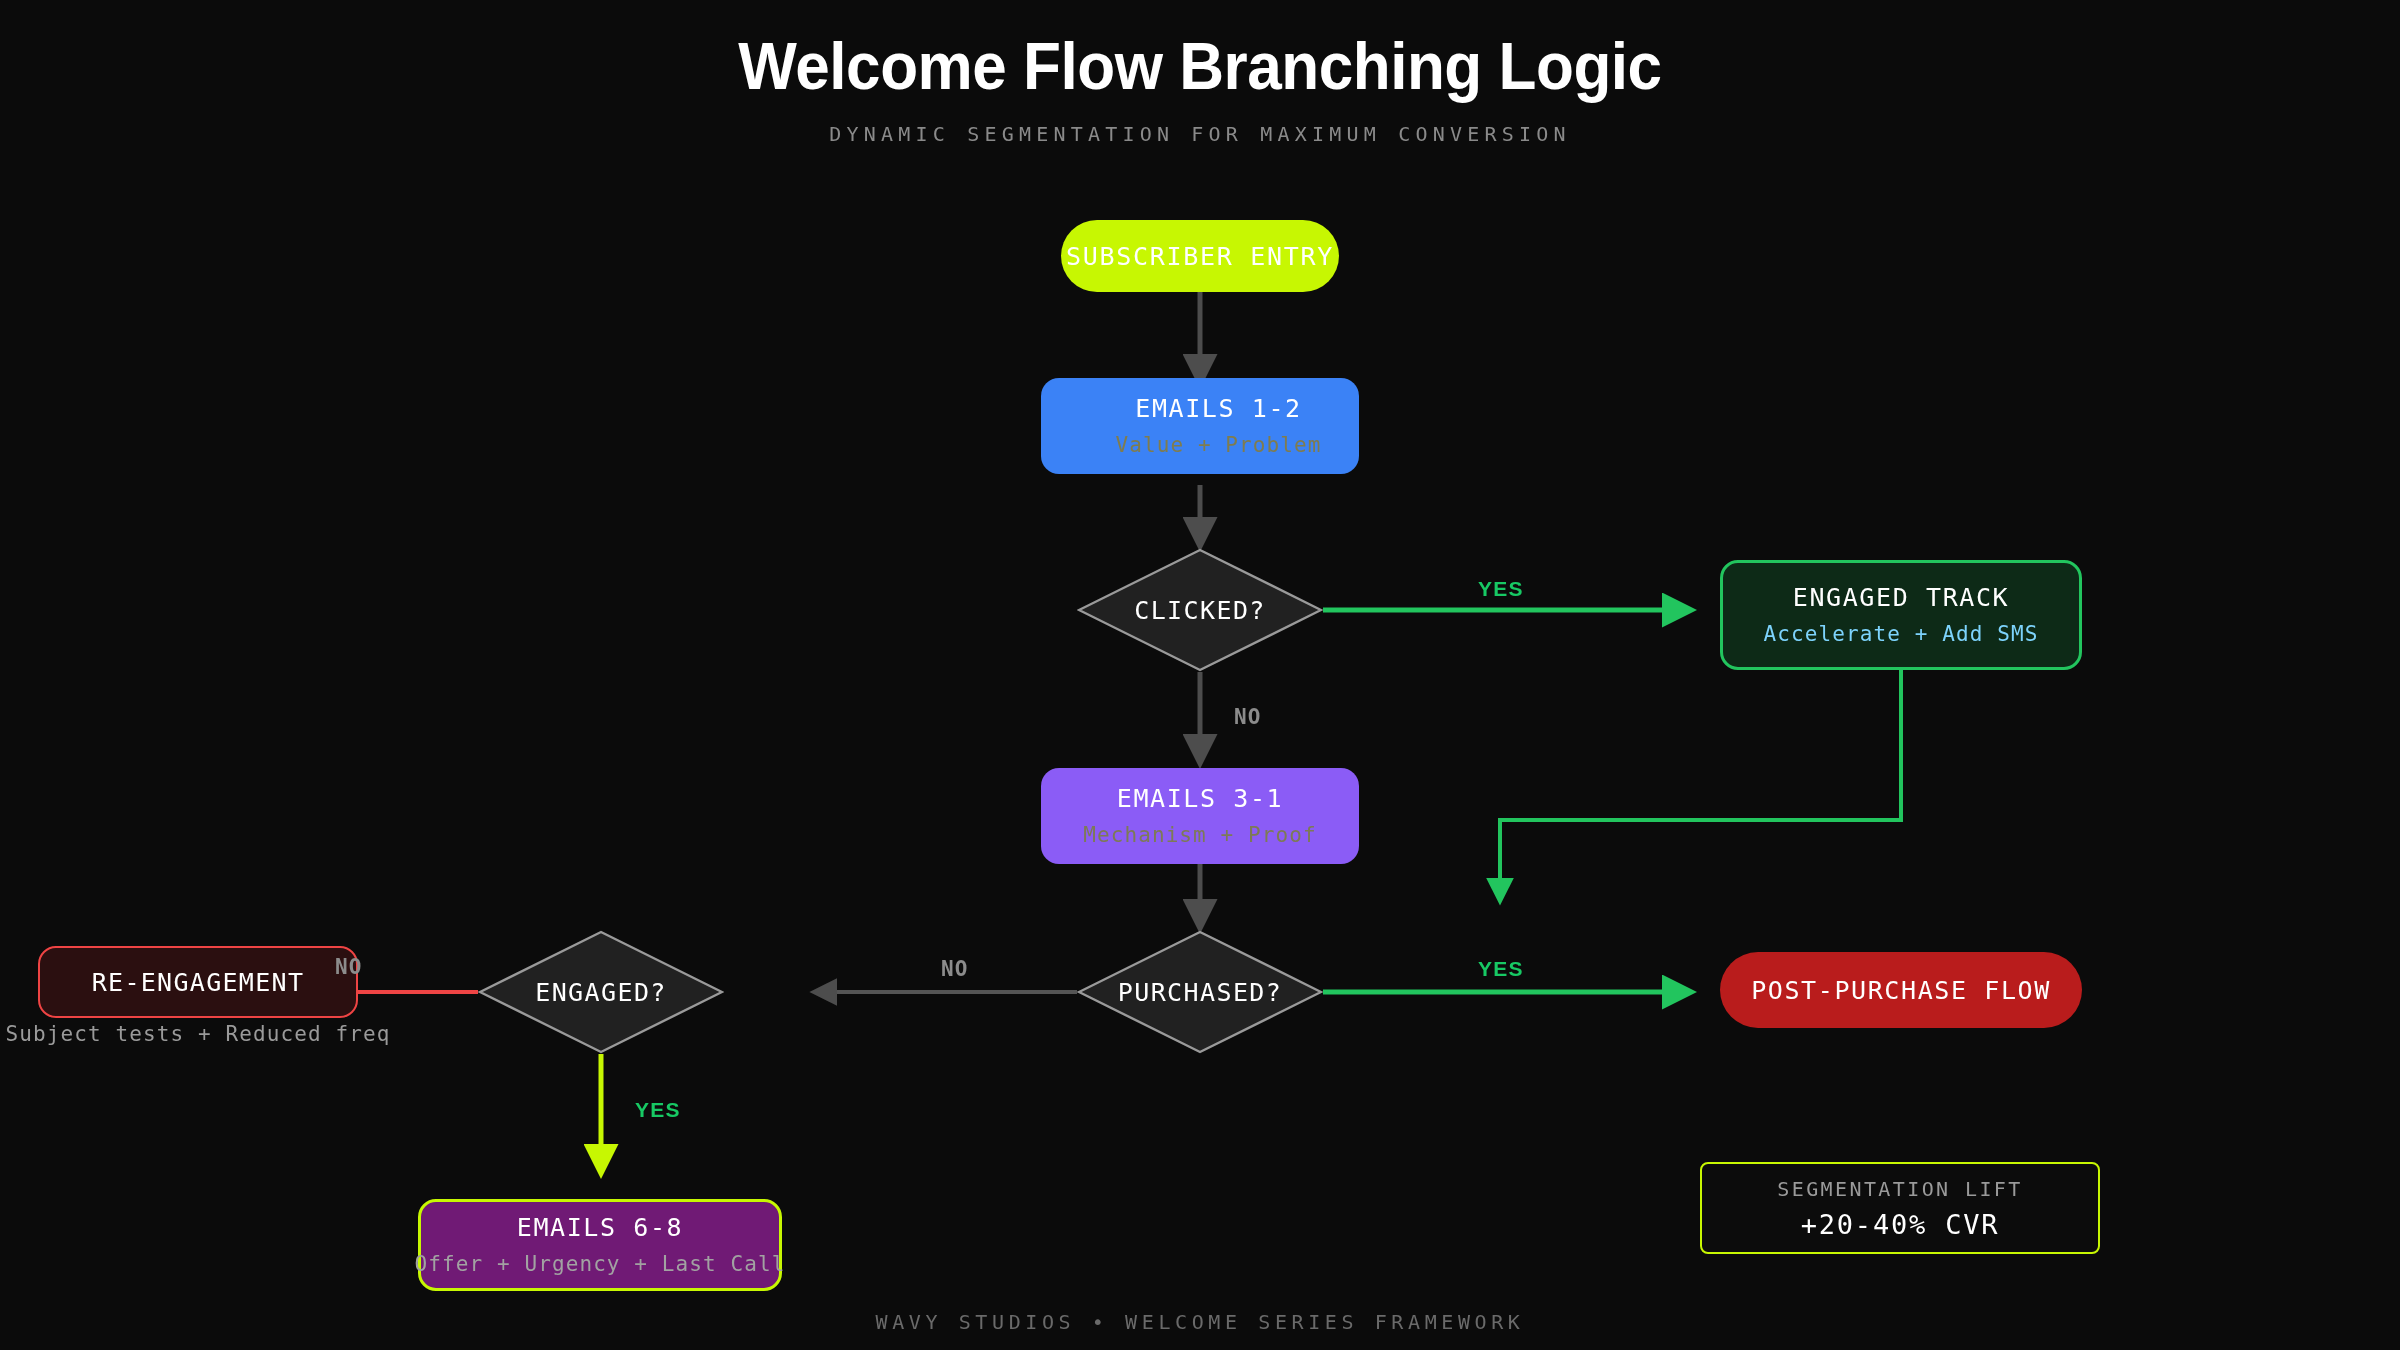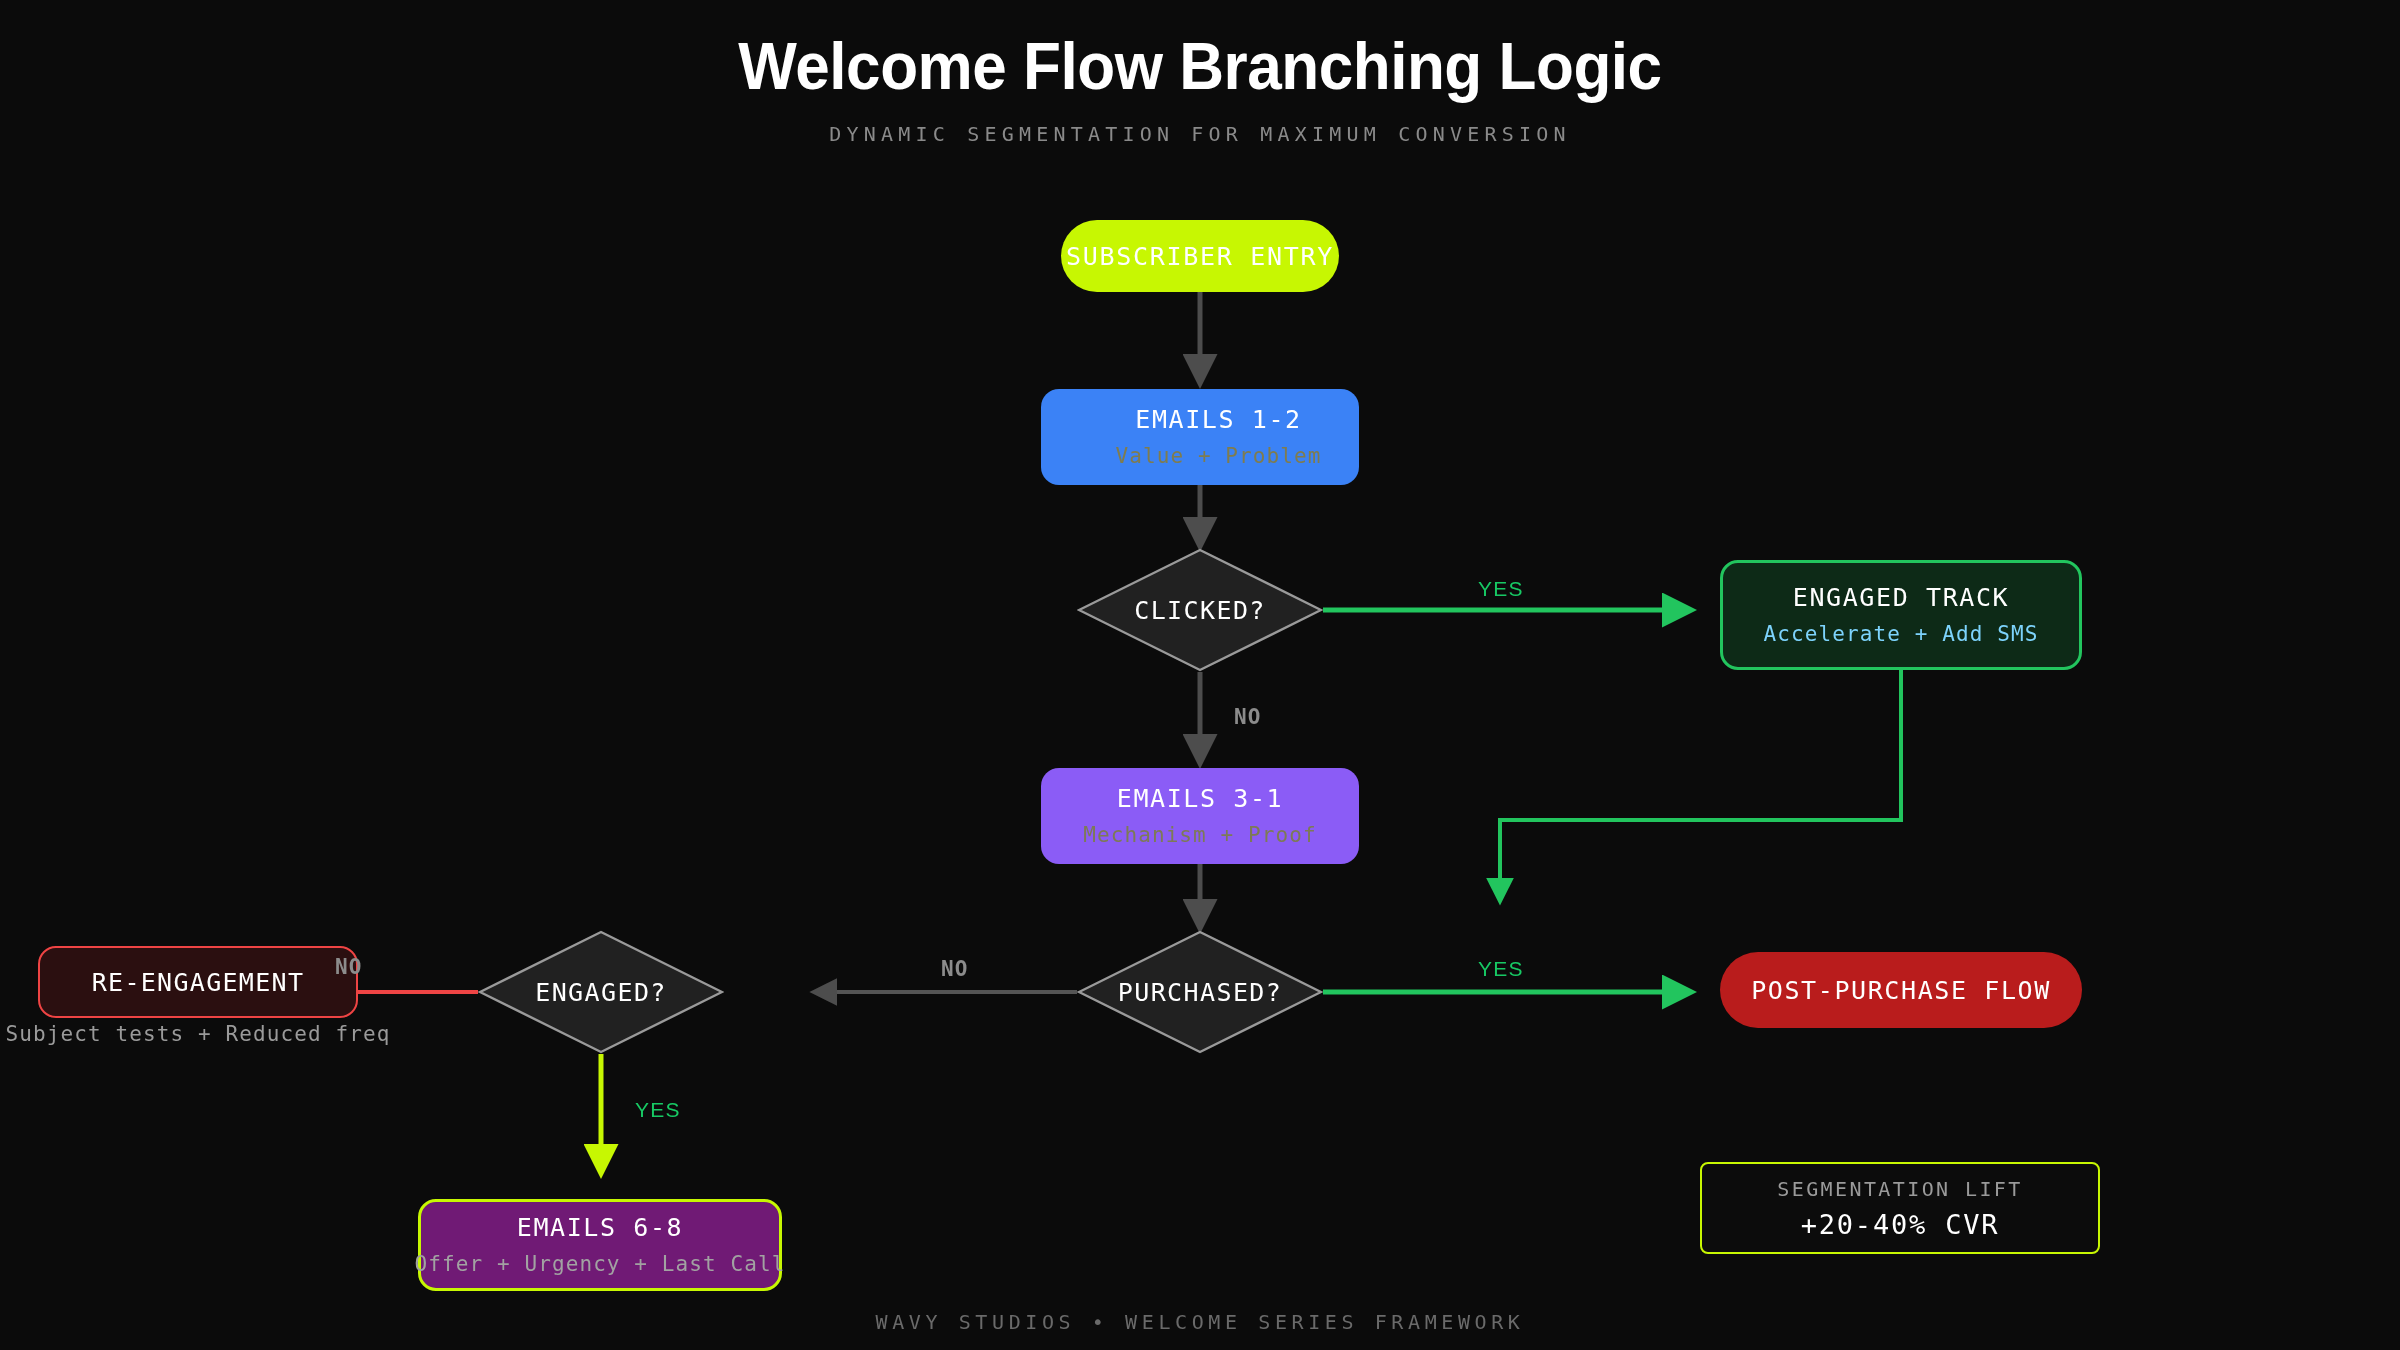--- a/index.html
+++ b/index.html
@@ -97,21 +97,21 @@
   .rrect { border-radius: 18px; }
 
   
   #n-entry {
     left: 1061px; top: 220px; width: 278px; height: 72px;
     background: #c7f702;
   }
   #n-entry .n-title { letter-spacing: 1.7px; }
 
   #n-emails12 {
-    left: 1041px; top: 389px; width: 318px; height: 96px;
+    left: 1041px; top: 378px; width: 318px; height: 96px;
     background: #3b82f6;
     padding-left: 37px;
   }
   #n-emails12 .n-sub { color: #7f7c4e; }
 
   #n-emails34 {
     left: 1041px; top: 768px; width: 318px; height: 96px;
     background: #8b5cf6;
   }
   #n-emails34 .n-sub { color: #7d7a56; }
@@ -194,21 +194,21 @@
     white-space: nowrap;
   }
   #d-clicked  { left: 1077px; top: 548px; width: 246px; height: 124px; }
   #d-purchased{ left: 1077px; top: 930px; width: 246px; height: 124px; }
   #d-engaged  { left: 478px;  top: 930px; width: 246px; height: 124px; }
 
   
   .elabel {
     position: absolute;
     font-family: "Liberation Sans", sans-serif;
-    font-weight: 400;
+    font-weight: 700;
     font-size: 21px;
     letter-spacing: 1.2px;
     white-space: nowrap;
   }
   .elabel.mono {
     font-family: "DejaVu Sans Mono", monospace;
     font-weight: 700;
   }
   .lbl-yes { color: #17c964; }
   .lbl-no  { color: #8c8c8c; }

